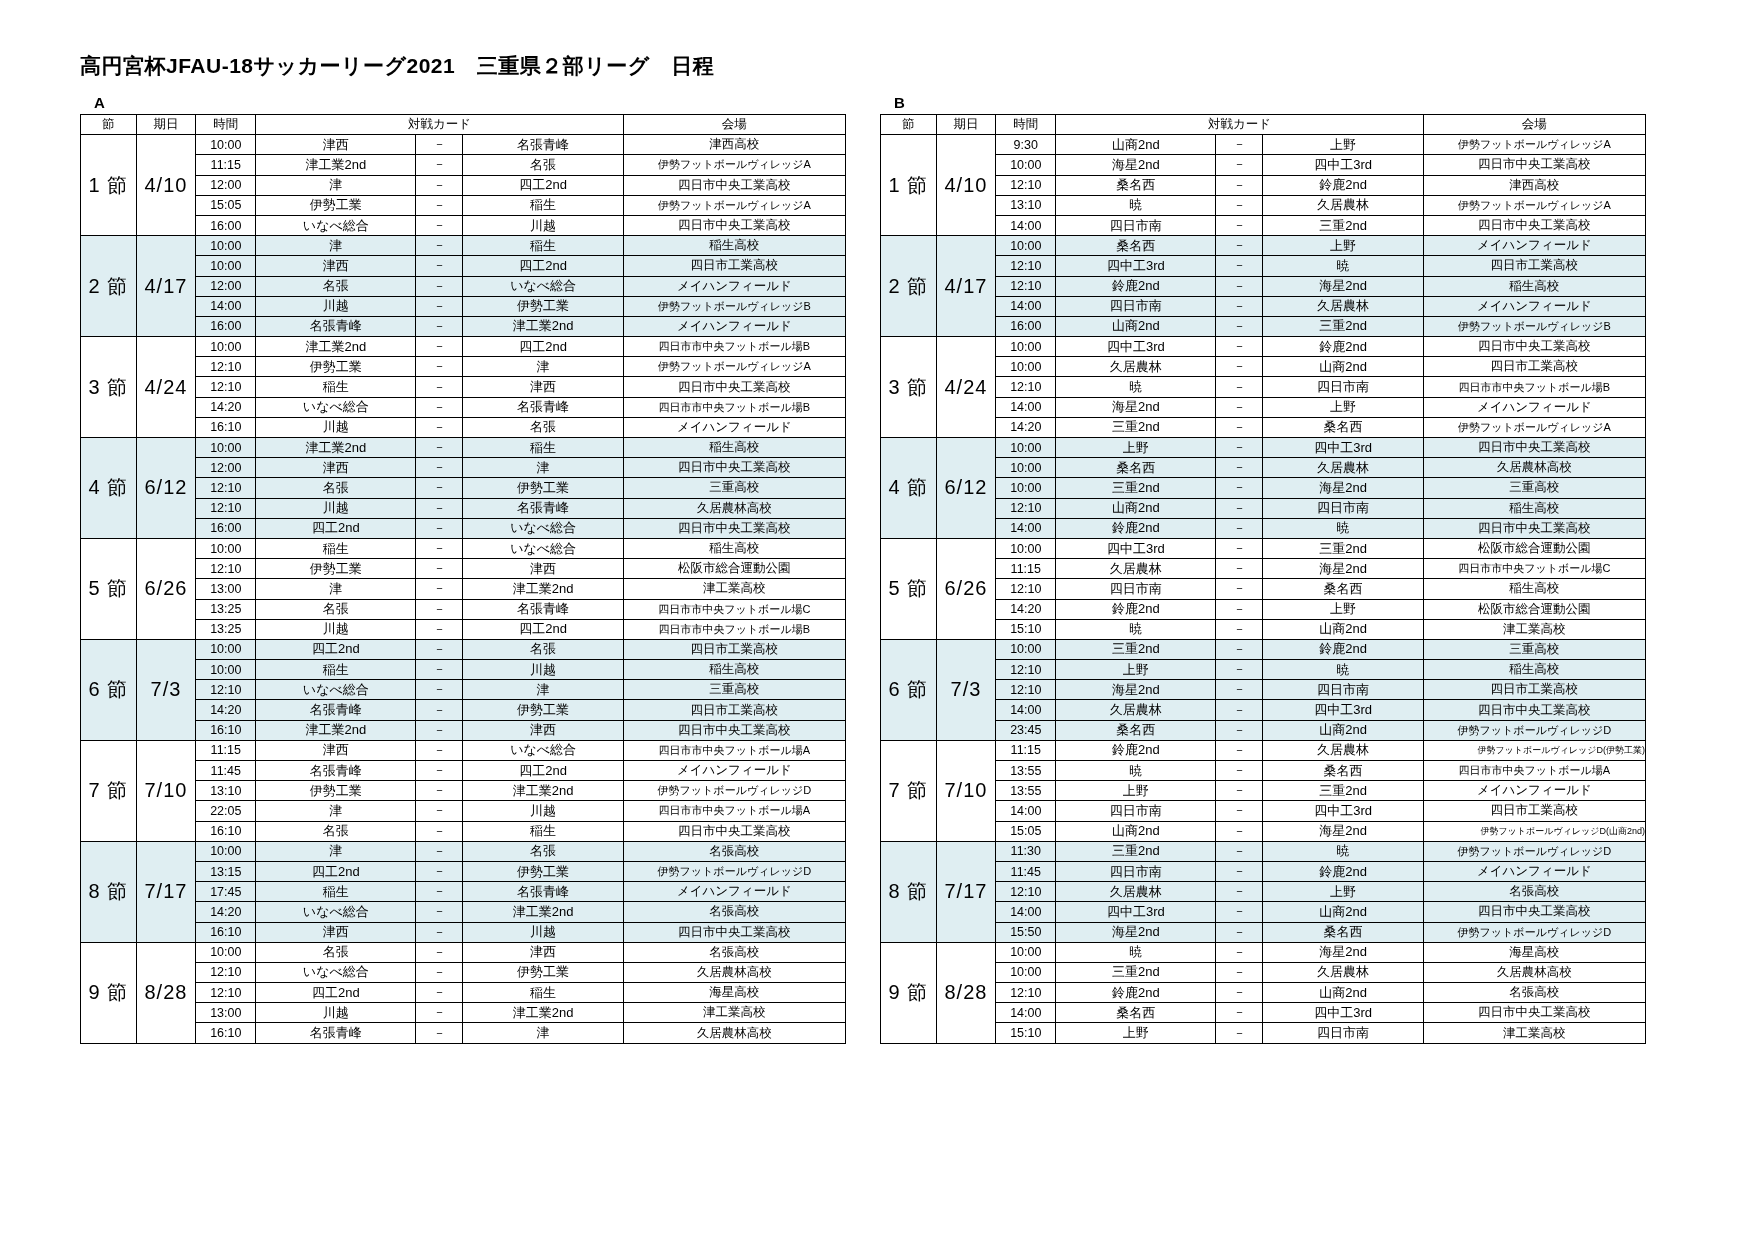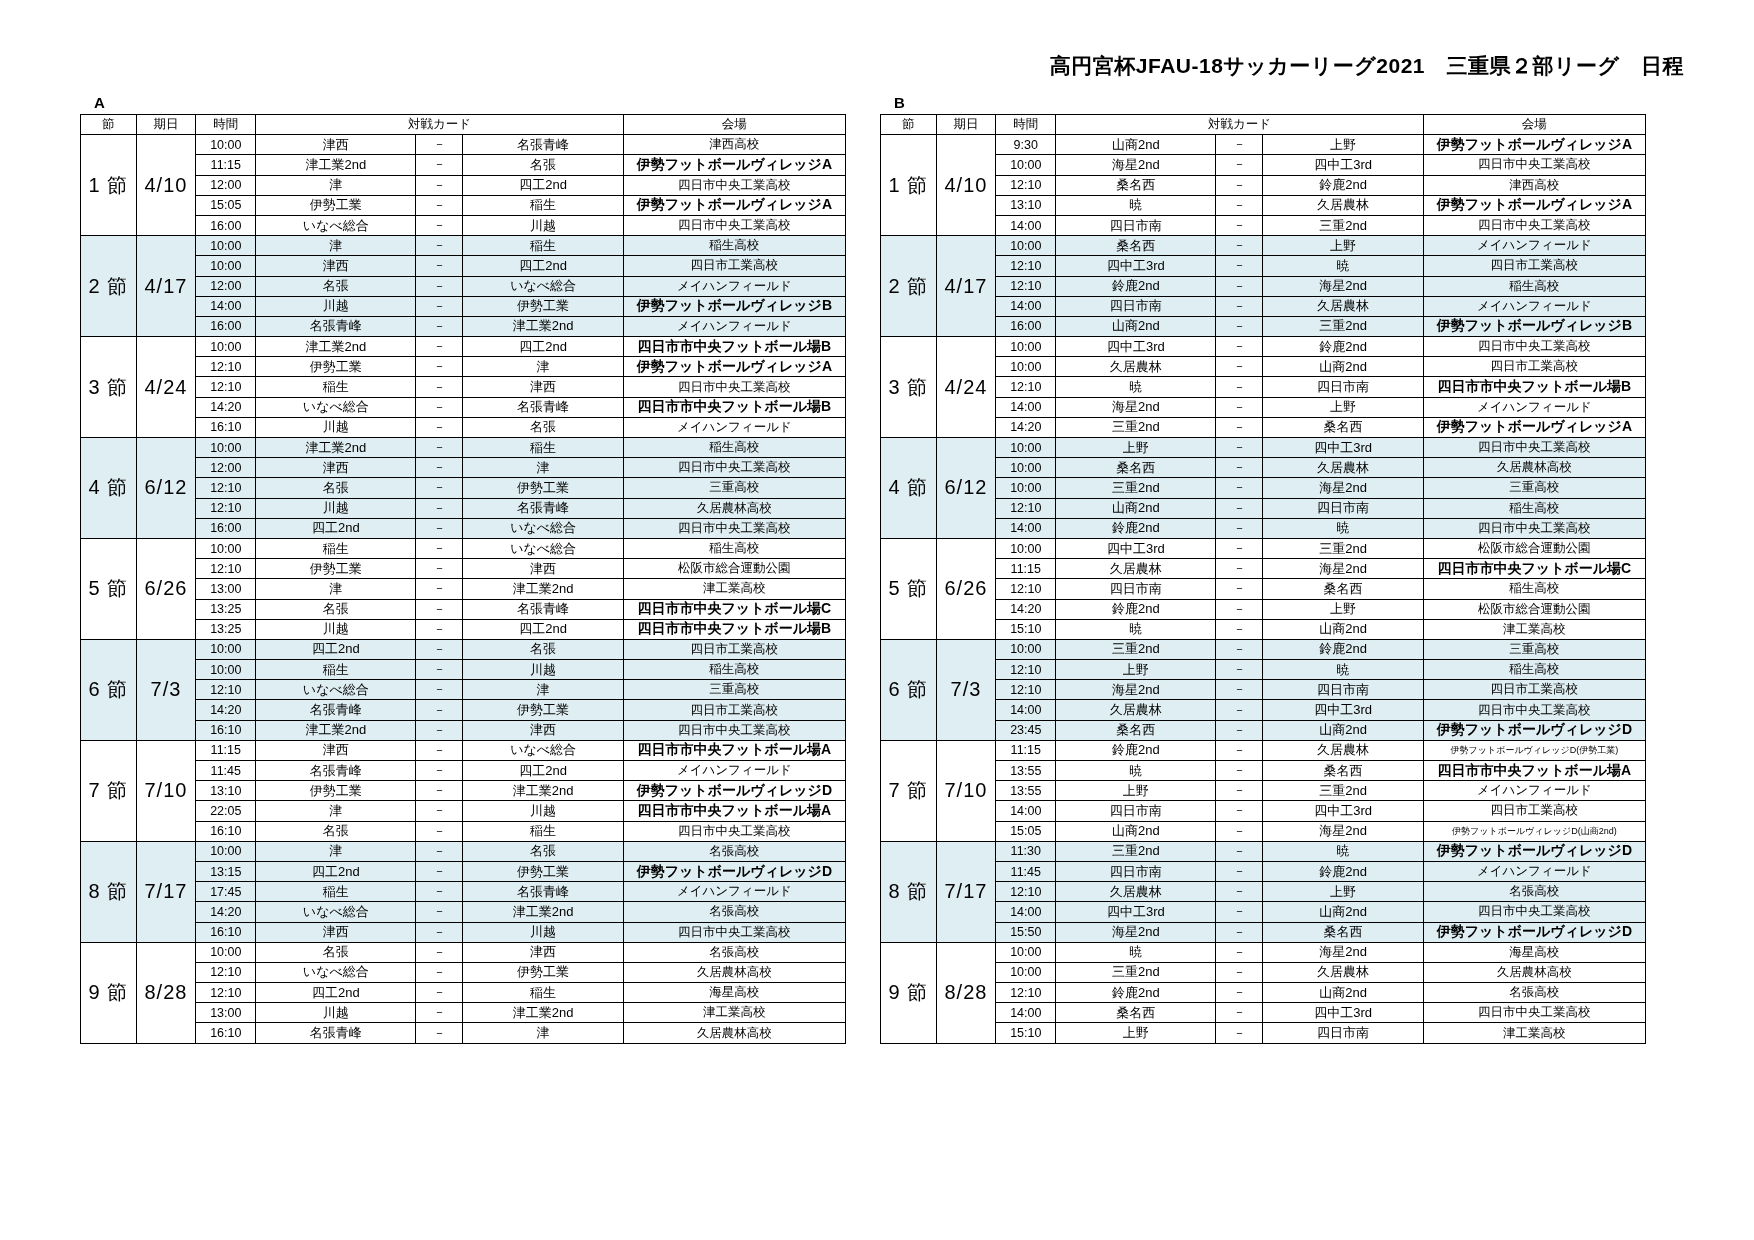--- a/index.html
+++ b/index.html
@@ -20,21 +20,20 @@
     height: 1240px;
     box-sizing: border-box;
     padding: 52px 70px 0 80px;
   }
   .doc-title {
     font-size: 21px;
     font-weight: bold;
     letter-spacing: 0.5px;
     margin: 0 0 14px 0;
     white-space: pre;
-    text-align: right;
   }
   .groups {
     display: flex;
     flex-direction: row;
     gap: 34px;
   }
   .group {
     width: 766px;
   }
   .group-label {
@@ -83,25 +82,25 @@
   td.team {
     font-size: 13px;
   }
   td.vs {
     font-size: 12px;
   }
   td.venue {
     font-size: 12.5px;
   }
   td.venue.small {
-    font-size: 14px;
-    font-weight: bold;
+    font-size: 11px;
   }
   td.venue.xsmall {
     font-size: 9px;
+    text-align: right;
   }
   tr.shade td {
     background: #dfeef2;
   }
   tr.shade td.venue,
   tr.shade td.time {
     background: #dfeef2;
   }
 </style>
 </head>

